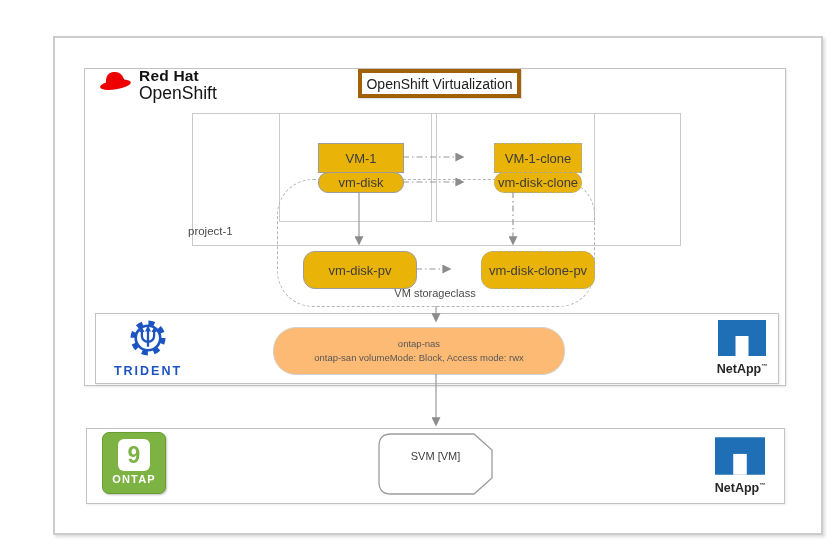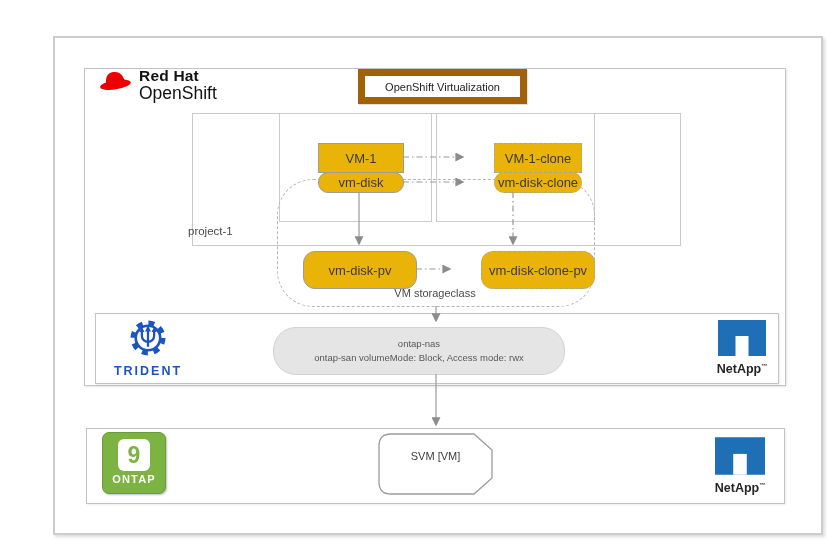--- a/index.html
+++ b/index.html
@@ -36,32 +36,32 @@
   .plain-label { position:absolute; font-size:11.5px; color:#4a4a4a; white-space:nowrap; }
   .project-label { left:188px; top:225px; }
   .sc-label      { left:277px; top:287px; width:316px; text-align:center; font-size:11px; }
 
   
   .brand { left:96px; top:68px; display:flex; align-items:flex-start; }
   .brand-text { margin-left:5px; line-height:1.0; }
   .brand-l1 { font-size:15.5px; font-weight:700; color:#121212; letter-spacing:.2px; }
   .brand-l2 { font-size:17.5px; font-weight:500; color:#121212; margin-top:1px;text-align:right; }
 
-  .badge { left:358px; top:69px; width:155px; height:21px; border:7px solid #a16207;
+  .badge { left:358px; top:69px; width:155px; height:21px; border:4px solid #a16207;
            background:#fff; box-shadow:1px 1px 1px rgba(0,0,0,.12);
            display:flex; align-items:center; justify-content:center;
-           font-size:11px; color:#1d1d1d; }
+           font-size:14px; color:#1d1d1d; }
 
   
   .trident-logo { left:104px; top:317px; width:88px; text-align:center; }
   .trident-word { font-size:12.5px; font-weight:700; letter-spacing:2px; color:#1c54c2; margin-top:1px; }
 
   
   .backend-pill { left:273px; top:327px; width:290px; height:46px; border:1px solid #d2d2d2;
-                  border-radius:23px; background:#e5e5e5;
+                  border-radius:23px; background:#fdba74;
                   display:flex; flex-direction:column; align-items:center; justify-content:center;
                   font-size:9.5px; color:#585858; line-height:1.5; }
 
   
   .netapp { position:absolute; width:60px; text-align:center; }
   .netapp-top    { left:712px; top:320px; }
   .netapp-bottom { left:710px; top:437px; }
   .netapp-word { font-size:12.5px; font-weight:700; color:#262626; margin-top:2px; white-space:nowrap; }
   .netapp-word sup { font-size:6px; }
 

